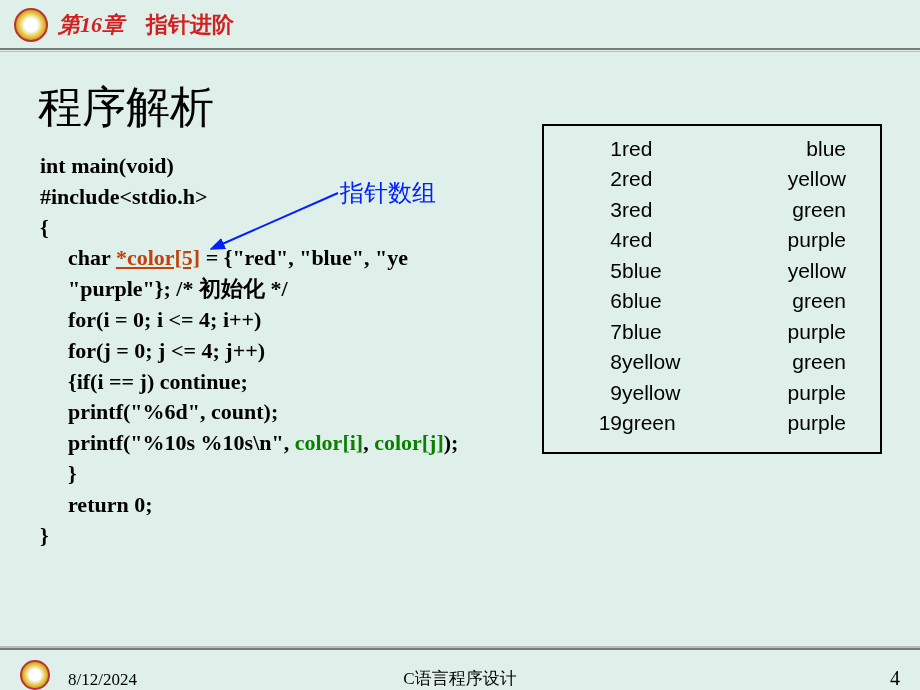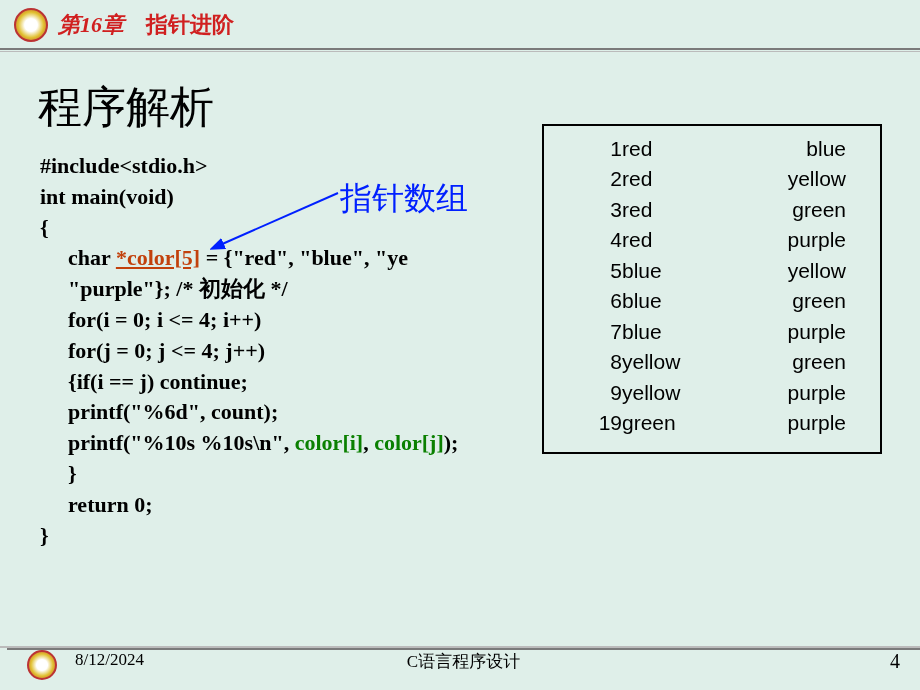--- a/index.html
+++ b/index.html
@@ -54,21 +54,21 @@
       width: 520px;
     }
     .code-block .red { color: #c2410c; font-weight: bold; }
     .code-block .underline { text-decoration: underline; }
     .code-block .green { color: #0a8000; }
     .code-block .indent1 { padding-left: 28px; display:block; }
     .annotation {
       position: absolute;
       left: 340px; top: 26px;
       color: #0020ff;
-      font-size: 32px;
+      font-size: 24px;
       font-family: SimSun, serif;
     }
     .arrow-svg {
       position: absolute;
       left: 210px; top: 38px;
       pointer-events: none;
     }
     .output-box {
       position: absolute;
       right: 38px; top: 124px;
@@ -79,24 +79,24 @@
       font-family: Arial, sans-serif;
       font-size: 21px;
       line-height: 1.45;
     }
     .output-row { display: flex; }
     .out-n { width: 64px; text-align: right; }
     .out-a { width: 112px; text-align: left; }
     .out-b { width: 112px; text-align: right; }
     .footer {
       position: absolute;
-      left: 7px; right: 0; bottom: 0;
+      left: 0; right: 0; bottom: 0;
       border-top: 2px solid #7a7a7a;
       height: 42px;
-      display: flex; align-items: flex-start;
+      display: flex; align-items: flex-end;
       padding: 0 20px;
       font-size: 17px;
     }
     .footer .flogo {
       width: 30px; height: 30px; border-radius: 50%;
       background: radial-gradient(circle, #fff 30%, #e0c030 60%, #b33 100%);
       border: 2px solid #b33; margin-right: 18px;
     }
     .footer .date { font-family: "Times New Roman", serif; }
     .footer .course { position:absolute; left:50%; transform:translateX(-50%); font-family: Liberation Serif, serif; }
@@ -123,22 +123,22 @@
   <svg class="arrow-svg" width="140" height="70">
     <defs>
       <marker id="ah" markerWidth="10" markerHeight="10" refX="2" refY="3" orient="auto">
         <path d="M0,0 L0,6 L8,3 z" fill="#0020ff"></path>
       </marker>
     </defs>
     <line x1="128" y1="4" x2="10" y2="56" stroke="#0020ff" stroke-width="2" marker-end="url(#ah)"></line>
   </svg>
 
   <div class="code-block">
+    <div>int main(void)</div>
     <div>#include&lt;stdio.h&gt;</div>
-    <div>int main(void)</div>
     <div>{</div>
     <span class="indent1">
       <span>char </span><span class="red underline">*color[5]</span><span> = {"red", "blue", "ye</span>
     </span>
     <span class="indent1"> "purple"};  /* 初始化 */</span>
     <span class="indent1">for(i = 0; i &lt;= 4; i++)</span>
     <span class="indent1"> for(j = 0; j &lt;= 4; j++)</span>
     <span class="indent1">  {if(i == j)  continue;</span>
     <span class="indent1">    printf("%6d", count);</span>
     <span class="indent1">

